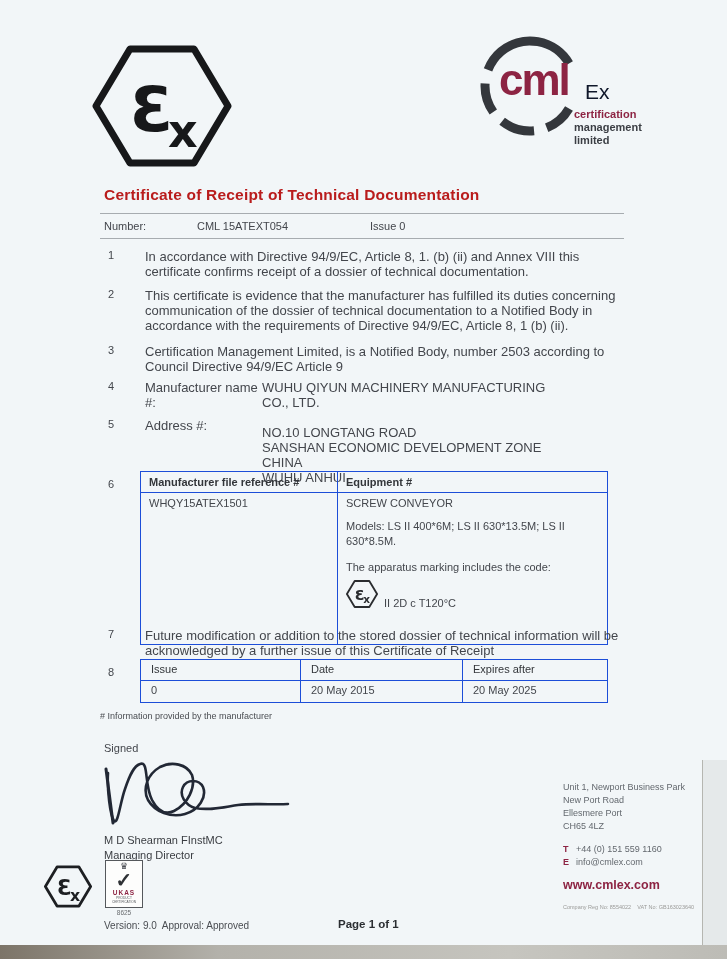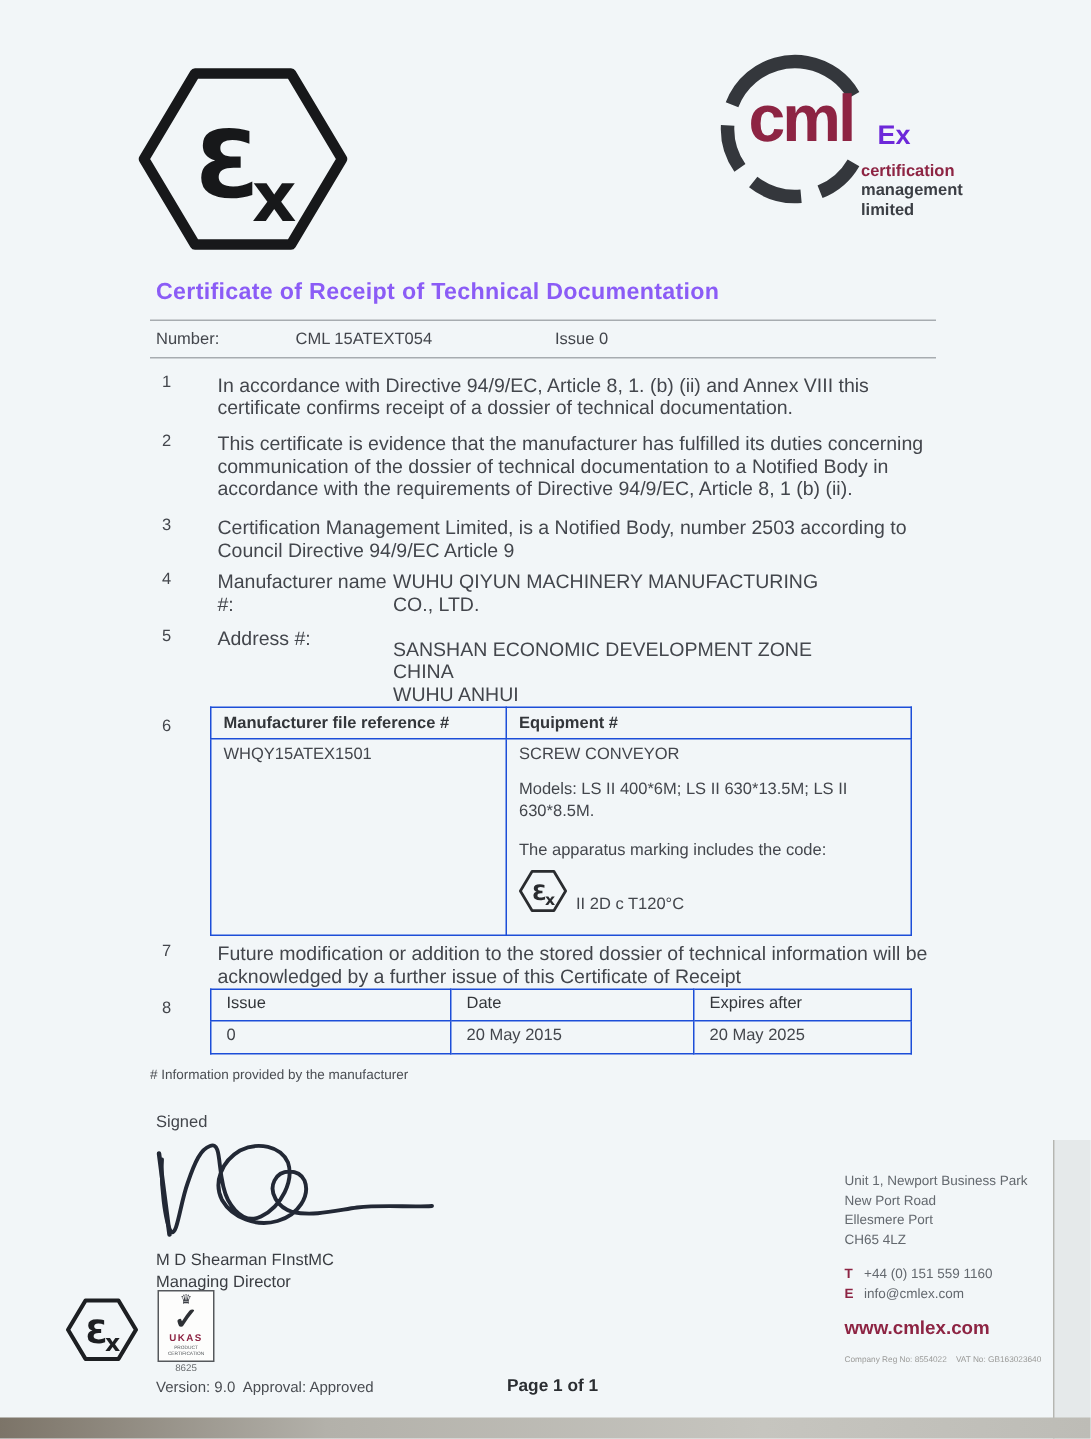--- a/index.html
+++ b/index.html
@@ -7,29 +7,29 @@
     width:727px;height:959px;position:relative;overflow:hidden;
     background:#f2f6f8;
     font-family:"Liberation Sans", sans-serif;
     color:#3f434a;
   }
   .abs{position:absolute;}
   .doc-text{font-size:11px;line-height:15px;color:#43464c;}
   .clause-num{position:absolute;left:108px;width:26px;font-size:11px;color:#43464c;}
   .clause-body{position:absolute;left:145px;font-size:13px;line-height:15px;color:#43464c;}
   .rule{position:absolute;height:1px;background:#a7acb0;}
-  .title{font-size:15.5px;font-weight:bold;color:#8b5cf6;letter-spacing:.2px;}
+  .title{font-size:15.5px;font-weight:bold;color:#b91c1c;letter-spacing:.2px;}
   table{border-collapse:collapse;table-layout:fixed;}
   td,th{border:1px solid #1d4ed8;vertical-align:top;font-size:11px;
         color:#43464c;padding:4px 8px;text-align:left;}
   th{font-weight:bold;color:#33363a;}
   .t8 td,.t8 th{font-weight:normal;padding:3px 10px;margin-left:36px;}
   .cml-word{position:absolute;font-weight:bold;color:#8d2443;
             font-size:44px;line-height:44px;letter-spacing:-2px;}
-  .cml-ex{position:absolute;font-weight:bold;color:#6d28d9;font-size:18px;}
+  .cml-ex{position:absolute;font-weight:normal;color:#0f172a;font-size:21px;}
   .cml-sub{position:absolute;font-weight:bold;font-size:11px;line-height:13.5px;}
   .maroon{color:#8d2443;}
   .charcoal{color:#3b3e44;}
   .sig-name{font-size:11px;line-height:15px;color:#3a3d42;}
   .footer-right{font-size:9px;line-height:13px;color:#63686e;}
   .contact-label{font-weight:bold;color:#8d2443;display:inline-block;width:13px;}
   .website{font-weight:bold;font-size:12.5px;color:#8d2443;}
   .reg-line{font-size:5.5px;color:#9a9a98;white-space:pre;}
   .version-line{font-size:10px;color:#4a4d52;white-space:pre;}
   .page-info{font-size:11.5px;font-weight:bold;color:#2b2e32;}
@@ -86,37 +86,38 @@
 <div class="clause-num" style="top:344px;">3</div>
 <div class="clause-body" style="top:344px;width:460px;">Certification Management Limited, is a Notified Body, number 2503 according to Council Directive 94/9/EC Article 9</div>
 
 <div class="clause-num" style="top:380px;">4</div>
 <div class="clause-body" style="top:380px;width:120px;">Manufacturer name #:</div>
 <div class="clause-body" style="left:262px;top:380px;width:300px;">WUHU QIYUN MACHINERY MANUFACTURING CO., LTD.</div>
 
 <div class="clause-num" style="top:418px;">5</div>
 <div class="clause-body" style="top:418px;width:120px;">Address #:</div>
 <div class="clause-body" style="left:262px;top:425px;width:330px;">
+  <div>NO.10 LONGTANG ROAD</div>
   <div>SANSHAN ECONOMIC DEVELOPMENT ZONE</div>
   <div>CHINA</div>
   <div>WUHU ANHUI</div>
 </div>
 
 <div class="clause-num" style="top:478px;">6</div>
 <table class="abs" style="left:140px;top:471px;width:467px;">
   <colgroup>
       <col style="width:197px">
       <col style="width:270px">
     </colgroup>
   <tbody>
       <tr>
     <th>Manufacturer file reference #</th>
     <th>Equipment #</th>
   </tr>
-  <tr style="height:131px;border-radius:21px;">
+  <tr style="height:152px;border-radius:21px;">
     <td>WHQY15ATEX1501</td>
     <td>
       <div>SCREW CONVEYOR</div>
       <div style="margin-top:10px;line-height:15px;">Models: LS II 400*6M; LS II 630*13.5M; LS II 630*8.5M.</div>
       <div style="margin-top:12px;">The apparatus marking includes the code:</div>
       <div class="code-row">
         <svg width="32" height="30" viewBox="0 0 140 130">
           <polygon points="4,65 38,8 102,8 136,65 102,122 38,122" fill="none" stroke="#2a2c2f" stroke-width="8" stroke-linejoin="round"></polygon>
           <text x="38" y="90" font-family="DejaVu Sans, sans-serif" font-size="62" font-weight="bold" fill="#2a2c2f">Ɛ</text>
           <text x="76" y="106" font-family="DejaVu Sans, sans-serif" font-size="46" font-weight="bold" fill="#2a2c2f">x</text>

